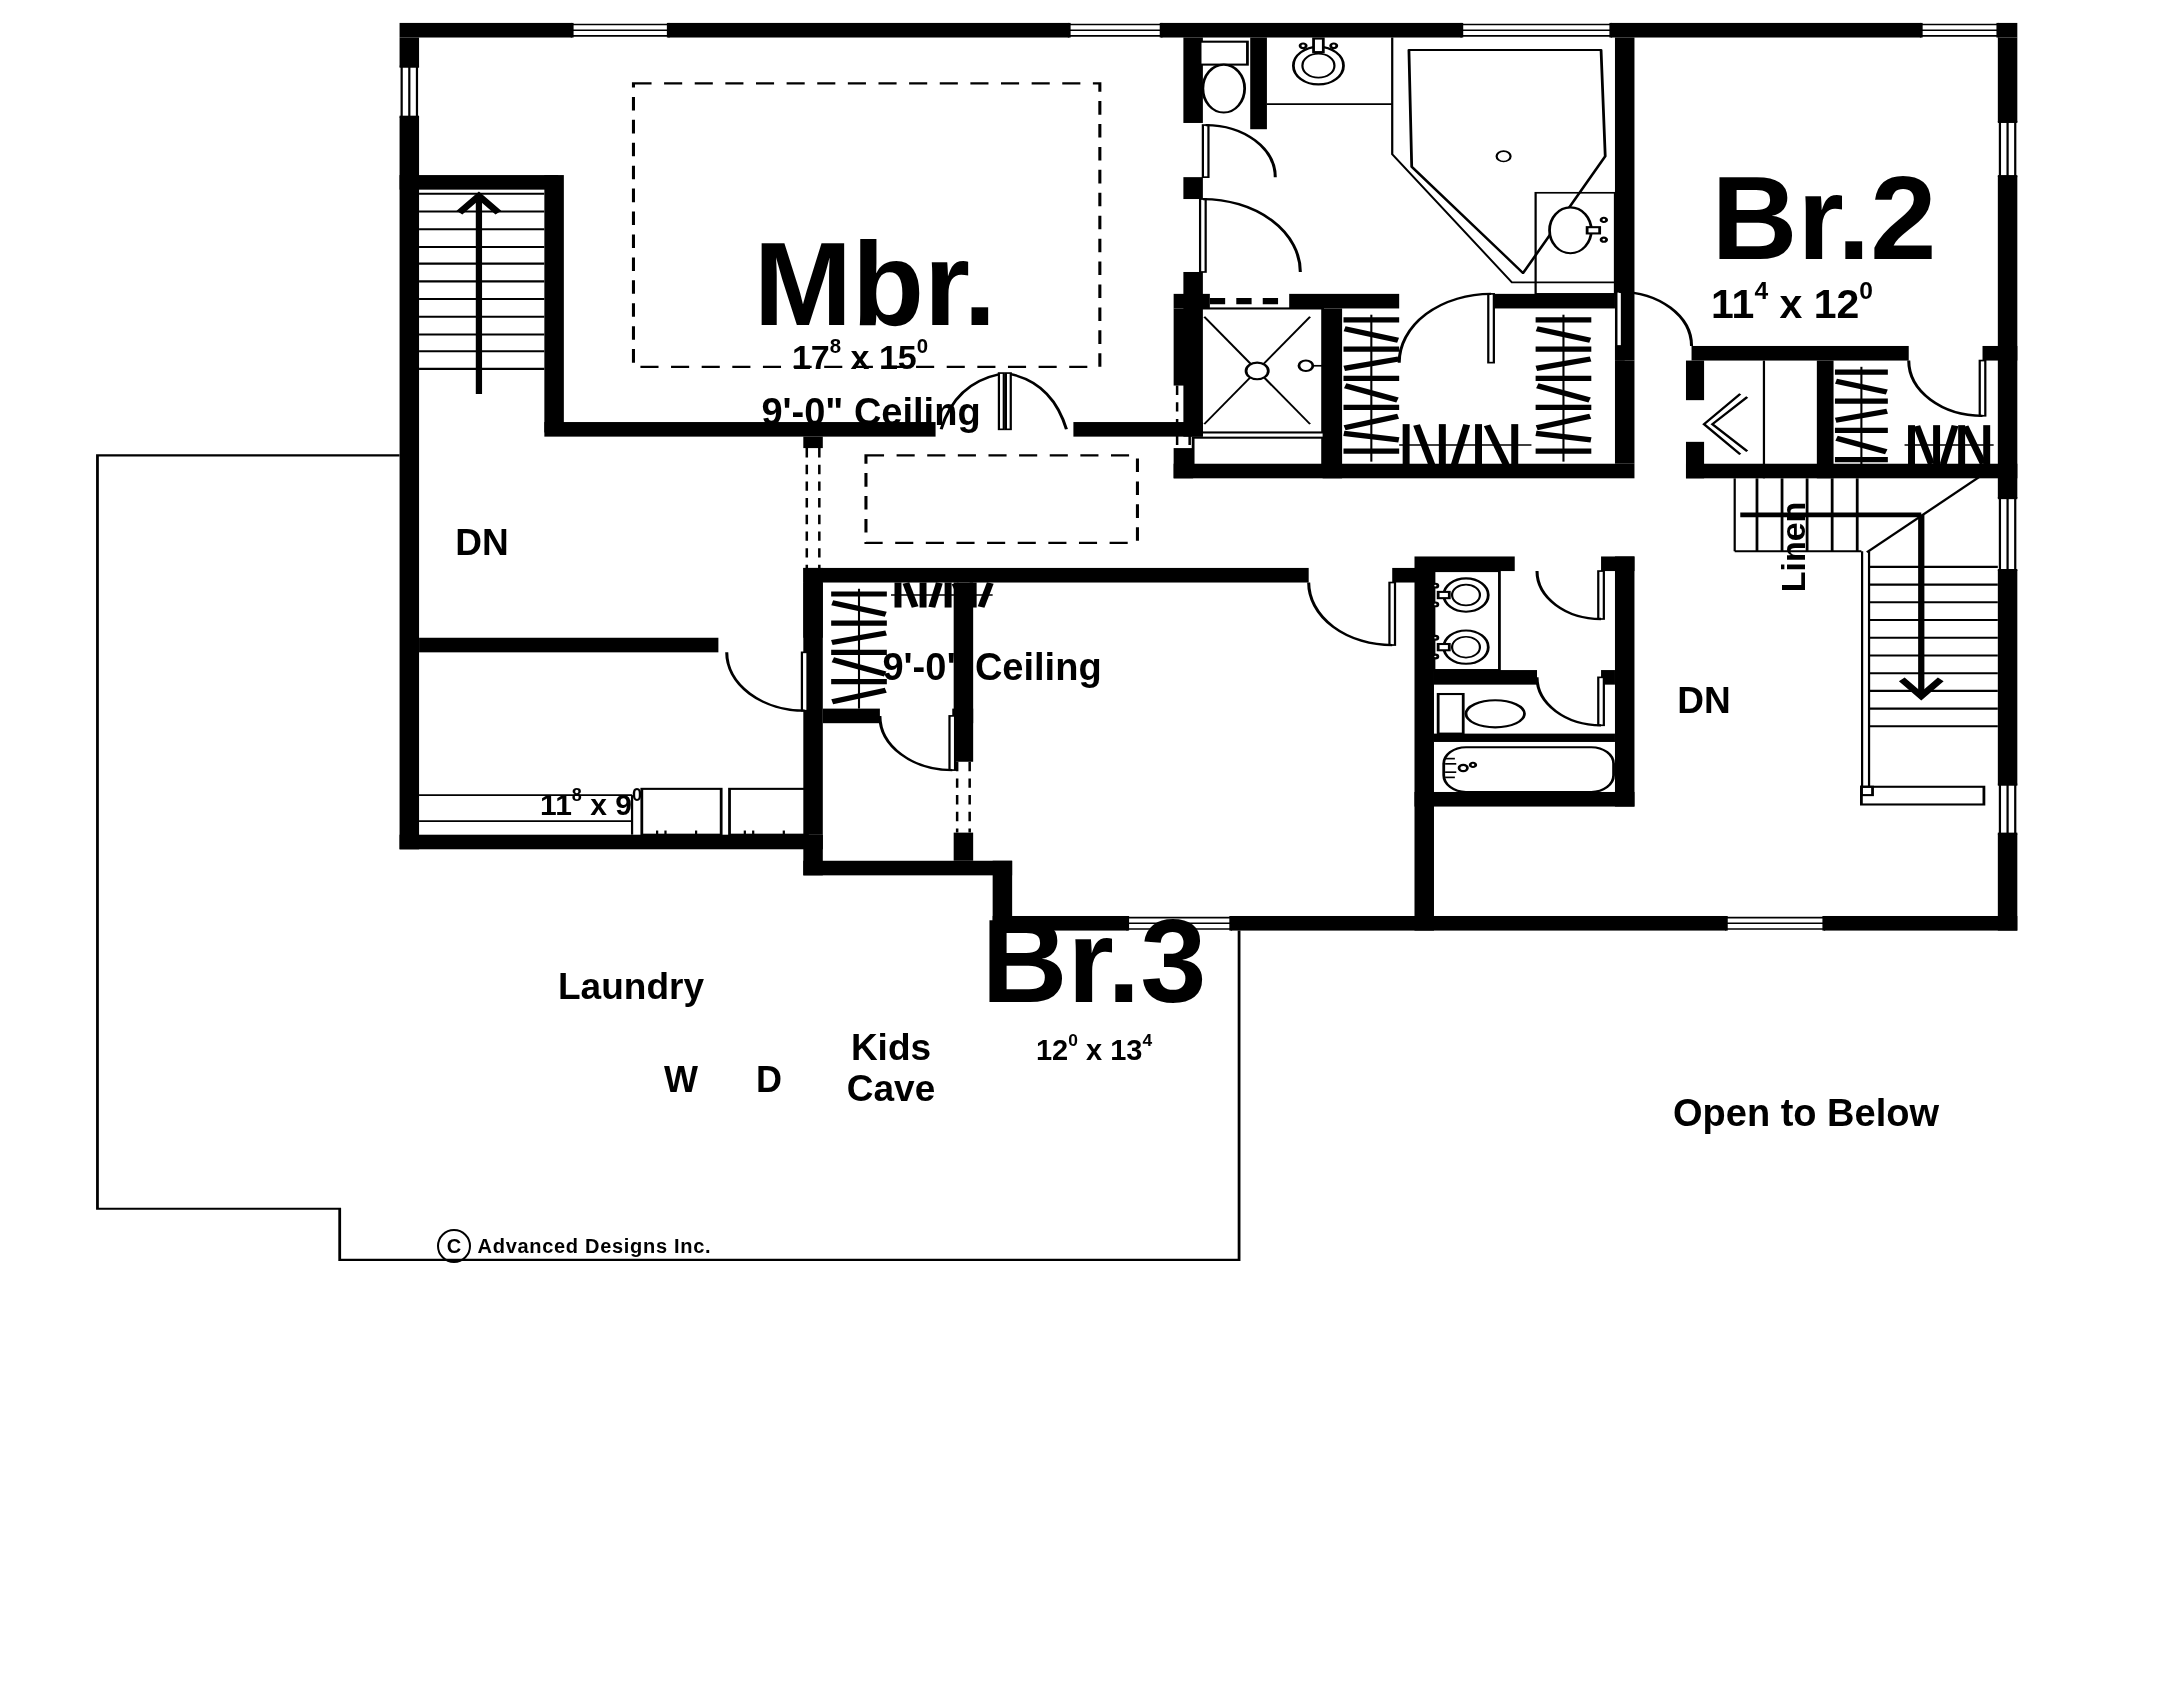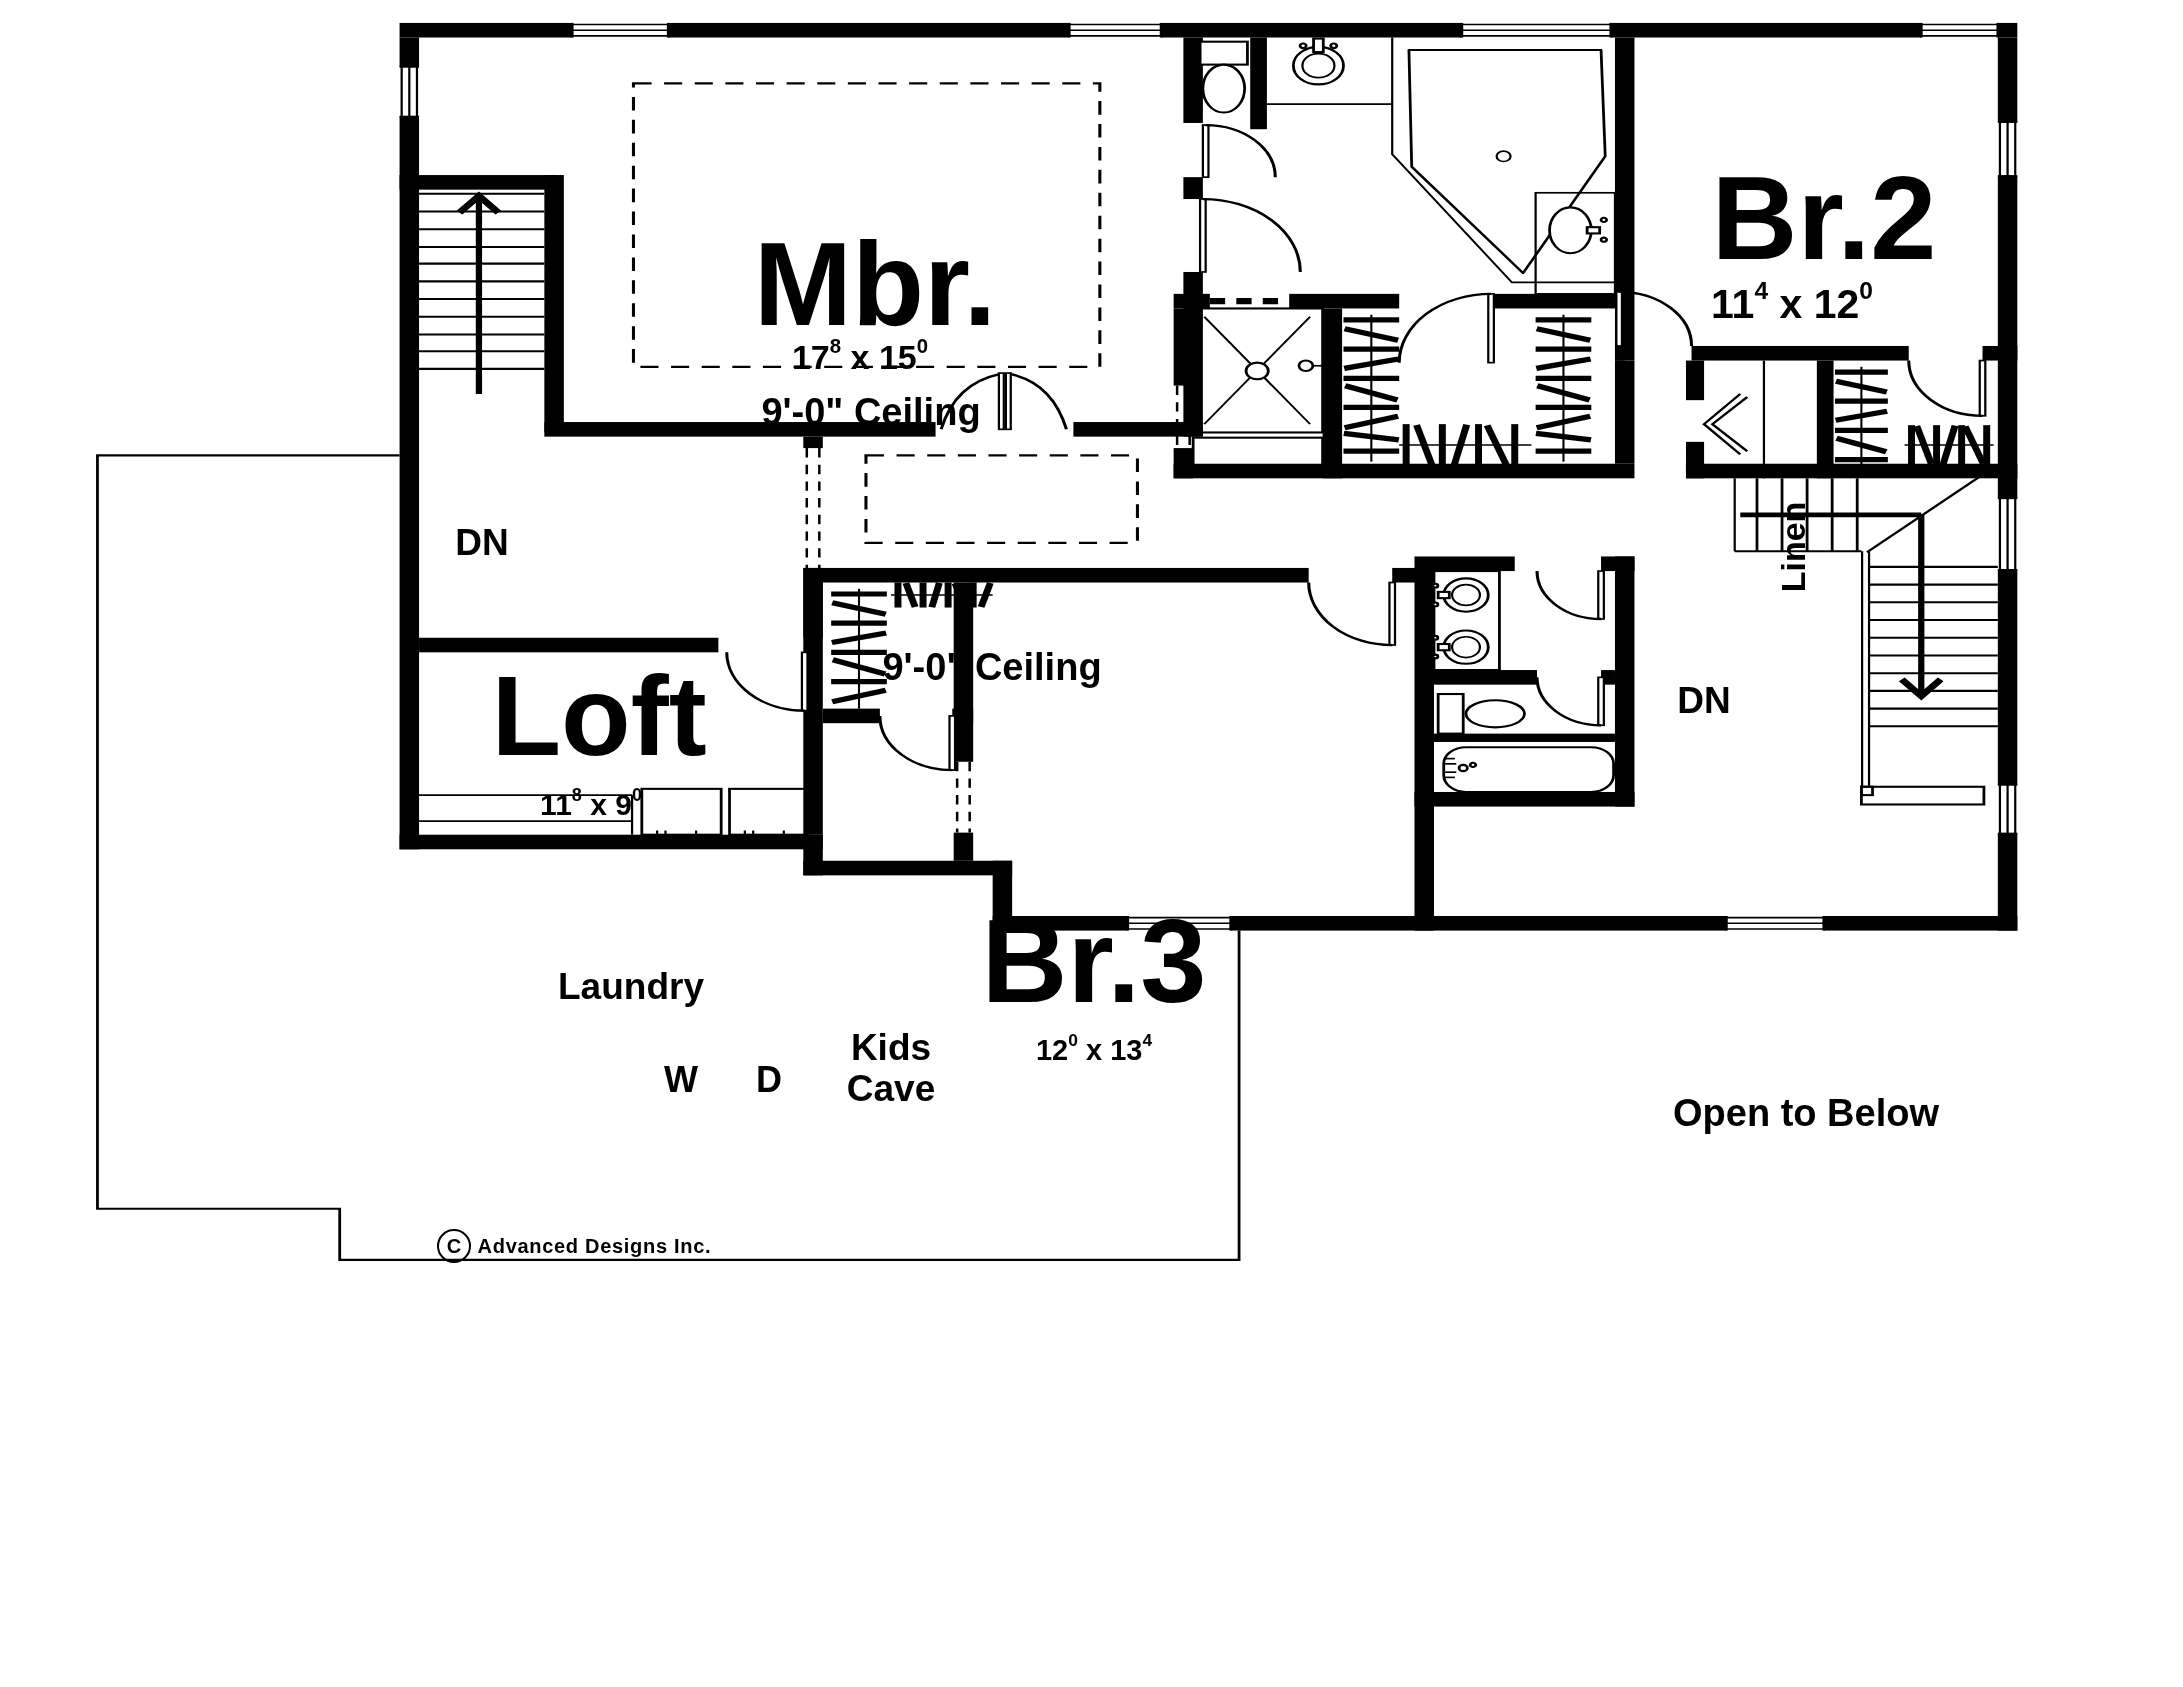--- a/index.html
+++ b/index.html
@@ -477,21 +477,20 @@
 
   <g>
     <polyline class="ln" points="287,437 70,437 70,1160 244,1160 244,1209 890,1209 890,893"></polyline>
   </g>
 </svg>
 
   <div class="lbl" style="left:875px;top:285px;font-size:118px;">Mbr.</div>
   <div class="lbl" style="left:860px;top:358px;font-size:34px;">17<sup>8</sup> x 15<sup>0</sup></div>
   <div class="lbl" style="left:871px;top:413px;font-size:38px;">9'-0" Ceiling</div>
 
-  <div class="lbl" style="left:599px;top:716px;font-size:114px;">Loft</div>
   <div class="lbl" style="left:591px;top:805px;font-size:30px;">11<sup>8</sup> x 9<sup>0</sup></div>
 
   <div class="lbl" style="left:1824px;top:218px;font-size:119px;">Br.2</div>
   <div class="lbl" style="left:1792px;top:305px;font-size:41px;">11<sup>4</sup> x 12<sup>0</sup></div>
 
   <div class="lbl" style="left:1094px;top:961px;font-size:119px;">Br.3</div>
   <div class="lbl" style="left:1094px;top:1050px;font-size:29px;">12<sup>0</sup> x 13<sup>4</sup></div>
 
   <div class="lbl" style="left:631px;top:987px;font-size:37px;">Laundry</div>
 

